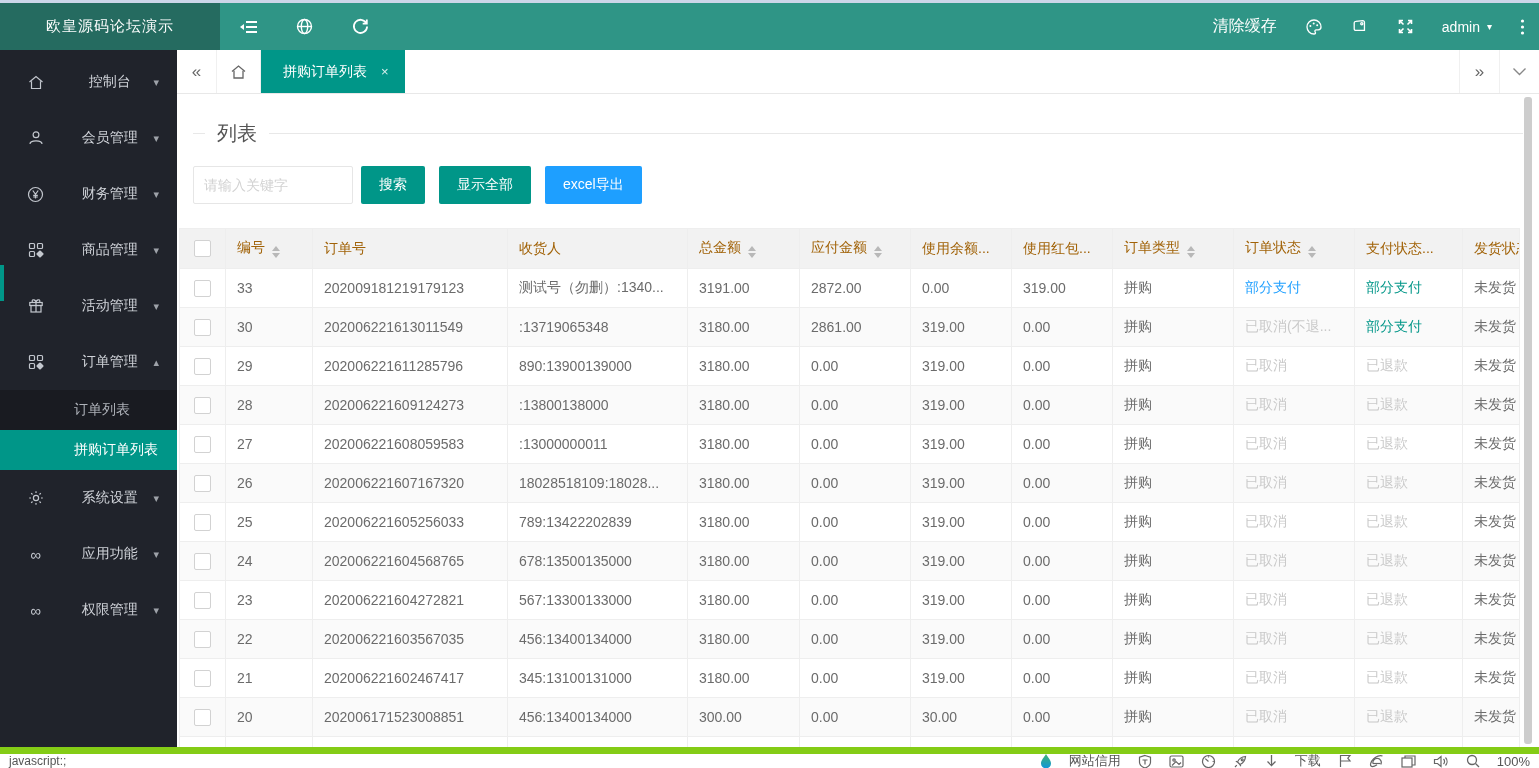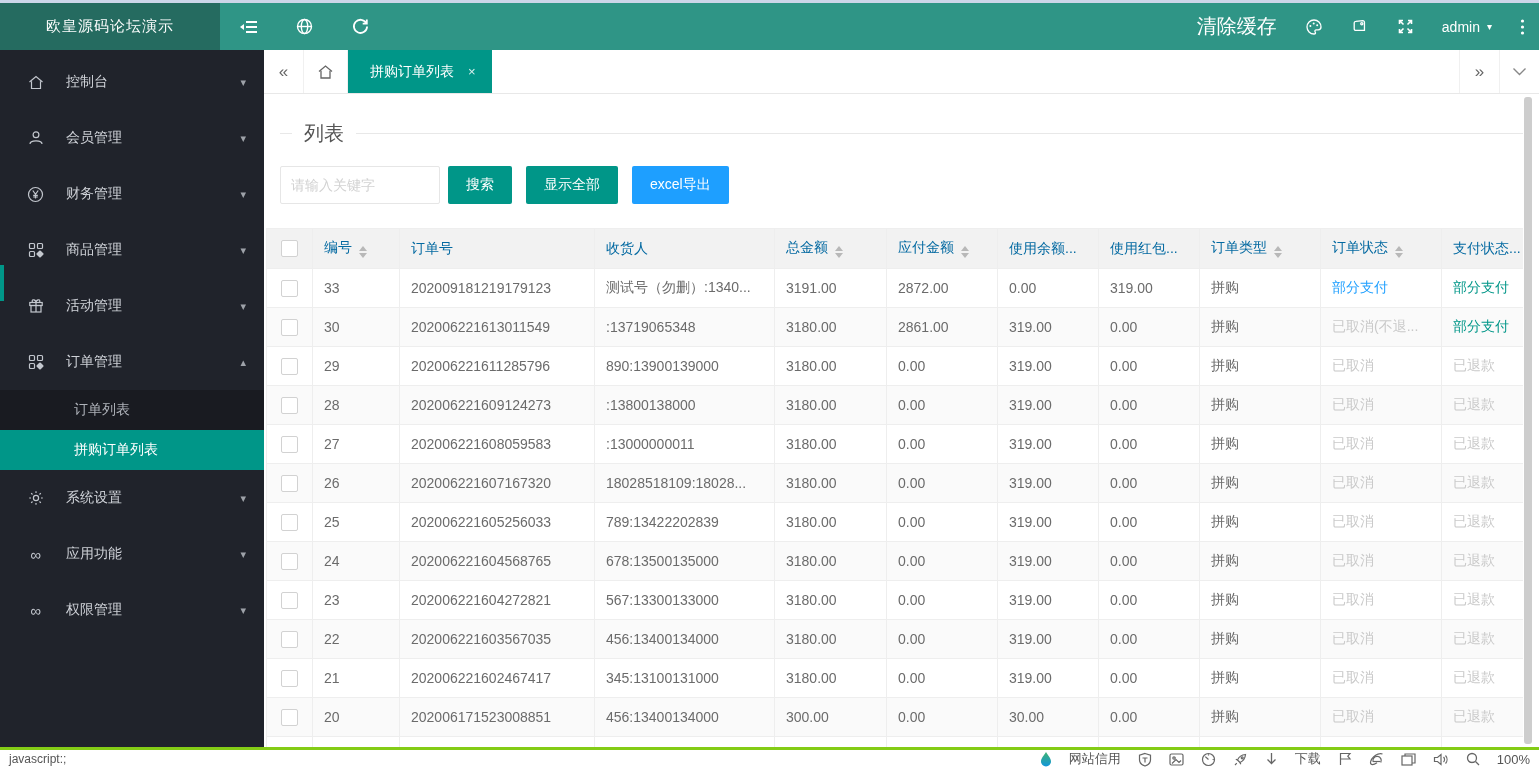--- a/index.html
+++ b/index.html
@@ -7,31 +7,31 @@
     font-family:"Liberation Sans","DejaVu Sans",sans-serif; background:#fff; }
   :root{ --teal:#009688; --blue:#1E9FFF; --muted:#c9c9c9; --hdr:#2f9586; --logo:#256b60; }
 
   
   .topstrip{ height:3px; background:#ccd6e9; }
   .header{ height:47px; display:flex; align-items:stretch; background:var(--hdr); color:#fff; }
   .logo{ width:220px; background:var(--logo); display:flex; align-items:center; justify-content:center;
          font-size:15px; letter-spacing:1px; }
   .h-btn{ width:56px; display:flex; align-items:center; justify-content:center; cursor:pointer; }
   .h-right{ margin-left:auto; display:flex; align-items:center; gap:28px; padding-right:14px; }
-  .h-text{ font-size:20px; cursor:pointer; }
+  .h-text{ font-size:16px; cursor:pointer; }
   .h-user{ display:flex; align-items:center; gap:7px; font-size:14px; cursor:pointer; }
   .caret-s{ font-size:10px; line-height:1; }
   .icon{ display:inline-flex; align-items:center; justify-content:center; }
   .icon svg{ display:block; }
 
   
   .layout{ display:flex; height:697px; }
 
   
-  .sidebar{ width:264px; background:#20232b; position:relative; flex-shrink:0; overflow:hidden; }
+  .sidebar{ width:177px; background:#20232b; position:relative; flex-shrink:0; overflow:hidden;text-align:center; }
   .accent-strip{ position:absolute; left:0; top:215px; width:4px; height:36px; background:var(--teal); }
   .menu{ padding-top:4px; }
   .menu-item{ height:56px; display:flex; align-items:center; padding:0 18px 0 27px; color:#cfd2d8; cursor:pointer; }
   .menu-item .icon{ width:17px; color:#c3c7ce; }
   .menu-item .lbl{ margin-left:22px; font-size:14px; flex:1; }
   .menu-item .mcaret{ color:#9ea2a9; font-size:11px; }
   .submenu .sub-item{ height:40px; display:flex; align-items:center; padding-left:74px;
       background:#191b21; color:#aeb2b9; font-size:14px; cursor:pointer; }
   .submenu .sub-item.active{ background:var(--teal); color:#fff; }
 
@@ -67,33 +67,33 @@
         cursor:pointer; font-family:inherit; }
   .btn.teal{ background:var(--teal); }
   .btn.blue{ background:var(--blue); margin-left:auto; margin-right:34px; }
   .btn + .btn{ margin-left:14px; }
   .kw-input + .btn{ margin-left:8px; }
 
   
   .table-wrap{ margin:24px 0 0 -14px; overflow:hidden; }
   table{ border-collapse:collapse; table-layout:fixed; width:1340px; font-size:14px; }
   th,td{ border:1px solid #eeeeee; padding:0 11px; text-align:left; overflow:hidden; white-space:nowrap; }
-  th{ height:40px; background:#f2f2f2; color:#0369a1; font-weight:400; }
+  th{ height:40px; background:#f2f2f2; color:#a16207; font-weight:400; }
   td{ height:39px; color:#6b6b6b; }
   tbody tr:nth-child(even) td{ background:#fafafa; }
   .cb-cell{ text-align:center; padding:0; }
   .cb{ display:inline-block; width:17px; height:17px; border:1px solid #d2d2d2; border-radius:2px;
        background:#fff; vertical-align:middle; cursor:pointer; }
   .sort{ display:inline-flex; flex-direction:column; gap:2px; margin-left:7px; vertical-align:1px; cursor:pointer; }
   .sort i{ width:0; height:0; border-left:4px solid transparent; border-right:4px solid transparent; }
   .sort .up{ border-bottom:5px solid #b8b8b8; }
   .sort .dn{ border-top:5px solid #b8b8b8; }
 
   
-  .statusbar{ height:21px; border-top:3px solid #84cc16; background:#fff; display:flex; align-items:center;
+  .statusbar{ height:21px; border-top:7px solid #84cc16; background:#fff; display:flex; 
               padding:0 9px; font-size:12px; color:#555; }
   .sb-right{ margin-left:auto; display:flex; align-items:center; gap:17px; color:#666; }
   .sb-right .icon{ cursor:pointer; color:#6b6b6b; }
   .sb-lbl{ font-size:13px; color:#555; }
 </style>
 </head>
 <body>
 
 <div class="topstrip"></div>
 

